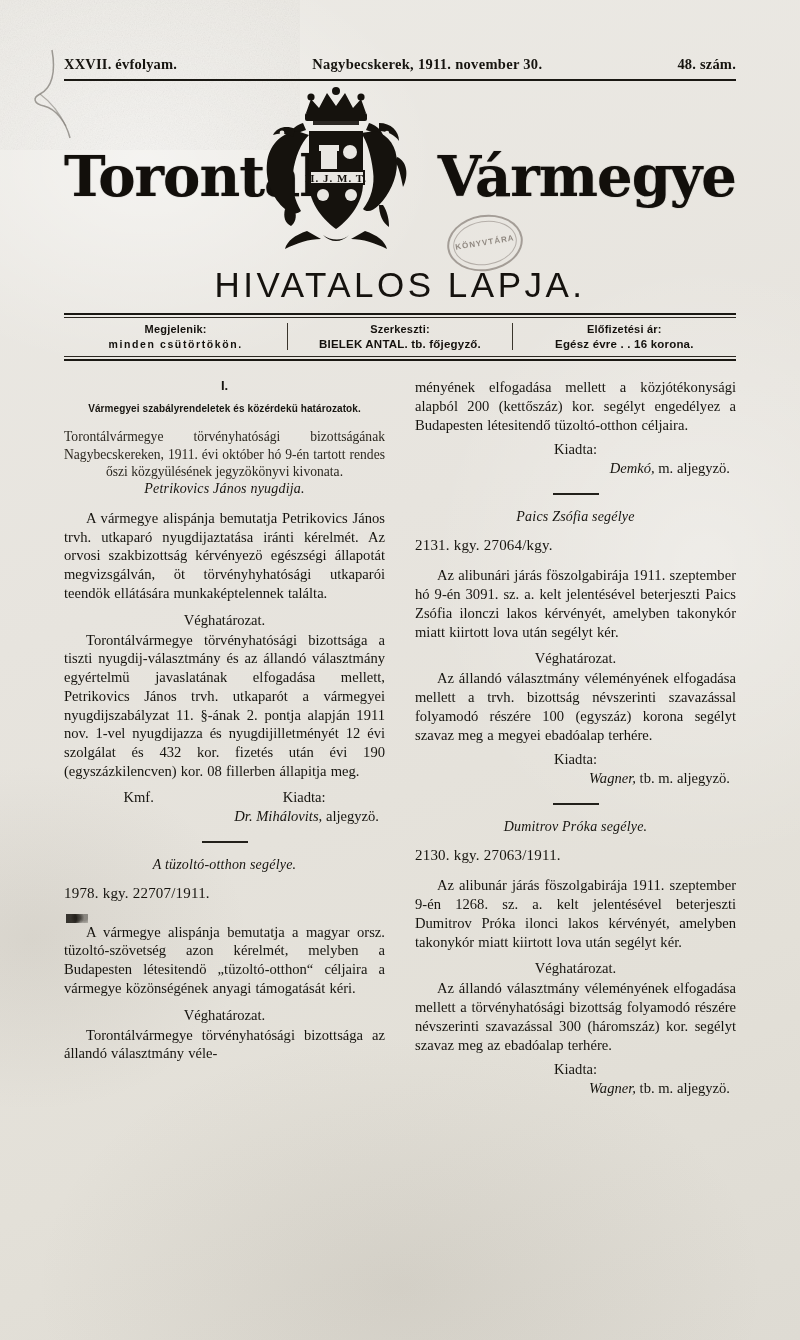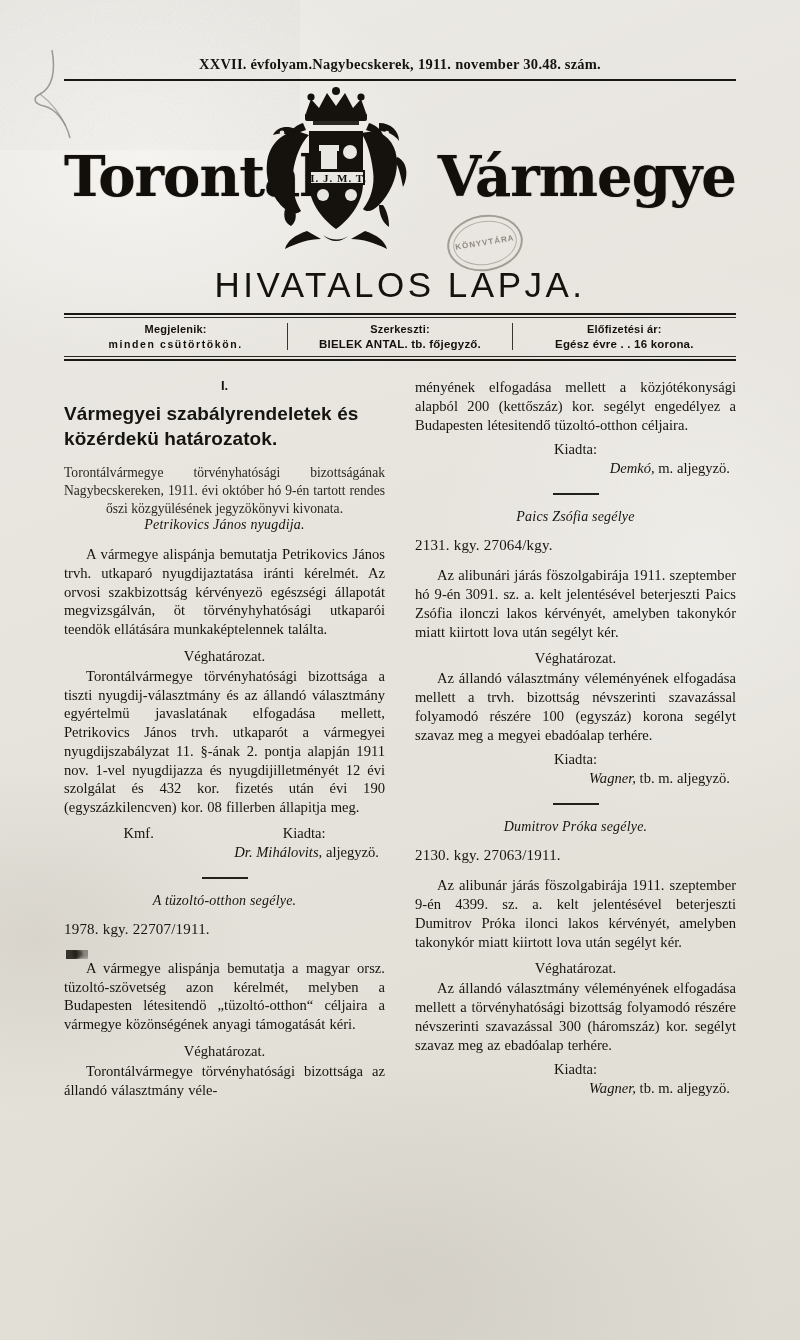--- a/index.html
+++ b/index.html
@@ -22,21 +22,21 @@
     pointer-events:none;
   }
   #grain{
     position:absolute;inset:0;opacity:.30;mix-blend-mode:multiply;pointer-events:none;
   }
   .sheet{position:absolute;inset:0;}
 
   
   .issueline{
     position:absolute;left:64px;top:56px;width:672px;
-    display:flex;align-items:baseline;justify-content:center;
+    display:flex;align-items:baseline;justify-content:space-between;
     font-family:"Liberation Serif",serif;
     font-size:14.5px;font-weight:700;letter-spacing:.4px;
     white-space:nowrap;
   }
   .issueline .v{letter-spacing:.2px;}
   .issueline .mid{letter-spacing:.3px;}
   .issue-rule{
     position:absolute;left:64px;top:79px;width:672px;height:0;
     border-top:2.4px solid #1a1813;
   }
@@ -101,22 +101,22 @@
 
   
   .cols{position:absolute;left:64px;top:378px;width:672px;height:930px;display:flex;gap:30px;}
   .col{width:321px;position:relative;}
 
   .secnum{
     text-align:center;font-family:"Liberation Sans",sans-serif;
     font-weight:700;font-size:13px;margin:0 0 9px;
   }
   .sectitle{
-    font-family:"Liberation Sans",sans-serif;
-    font-weight:700;font-size:19px;line-height:1.30;
+    text-align:center;font-family:"Liberation Sans",sans-serif;
+    font-weight:700;font-size:10px;line-height:1.30;
     letter-spacing:.1px;margin:0 0 13px;
   }
   .lead{
     font-family:"Liberation Serif",serif;
     font-size:13.6px;line-height:1.295;
     text-align:justify;text-align-last:center;
     margin:0 0 0;
     color:#2c2820;
   }
   .ital{
@@ -316,21 +316,21 @@
       <div class="kiadta">Kiadta:</div>
       <div class="signer">
         <i>Wagner,</i>
         <span>tb. m. aljegyzö.</span>
       </div>
 
       <div class="divider"></div>
 
       <div class="ital">Dumitrov Próka segélye.</div>
       <div class="refno">2130. kgy. 27063/1911.</div>
-      <p class="body">Az alibunár járás föszolgabirája 1911. szeptember 9-én 4399. sz. a. kelt jelentésével beterjeszti Dumitrov Próka ilonci lakos kérvényét, amelyben takonykór miatt kiirtott lova után segélyt kér.</p>
+      <p class="body">Az alibunár járás föszolgabirája 1911. szeptember 9-én 1268. sz. a. kelt jelentésével beterjeszti Dumitrov Próka ilonci lakos kérvényét, amelyben takonykór miatt kiirtott lova után segélyt kér.</p>
       <div class="deci">Véghatározat.</div>
       <p class="body">Az állandó választmány véleményének elfogadása mellett a törvényhatósági bizottság folyamodó részére névszerinti szavazással 300 (háromszáz) kor. segélyt szavaz meg az ebadóalap terhére.</p>
       <div class="kiadta">Kiadta:</div>
       <div class="signer">
         <i>Wagner,</i>
         <span>tb. m. aljegyzö.</span>
       </div>
     </div>
   </div>
 </div>

